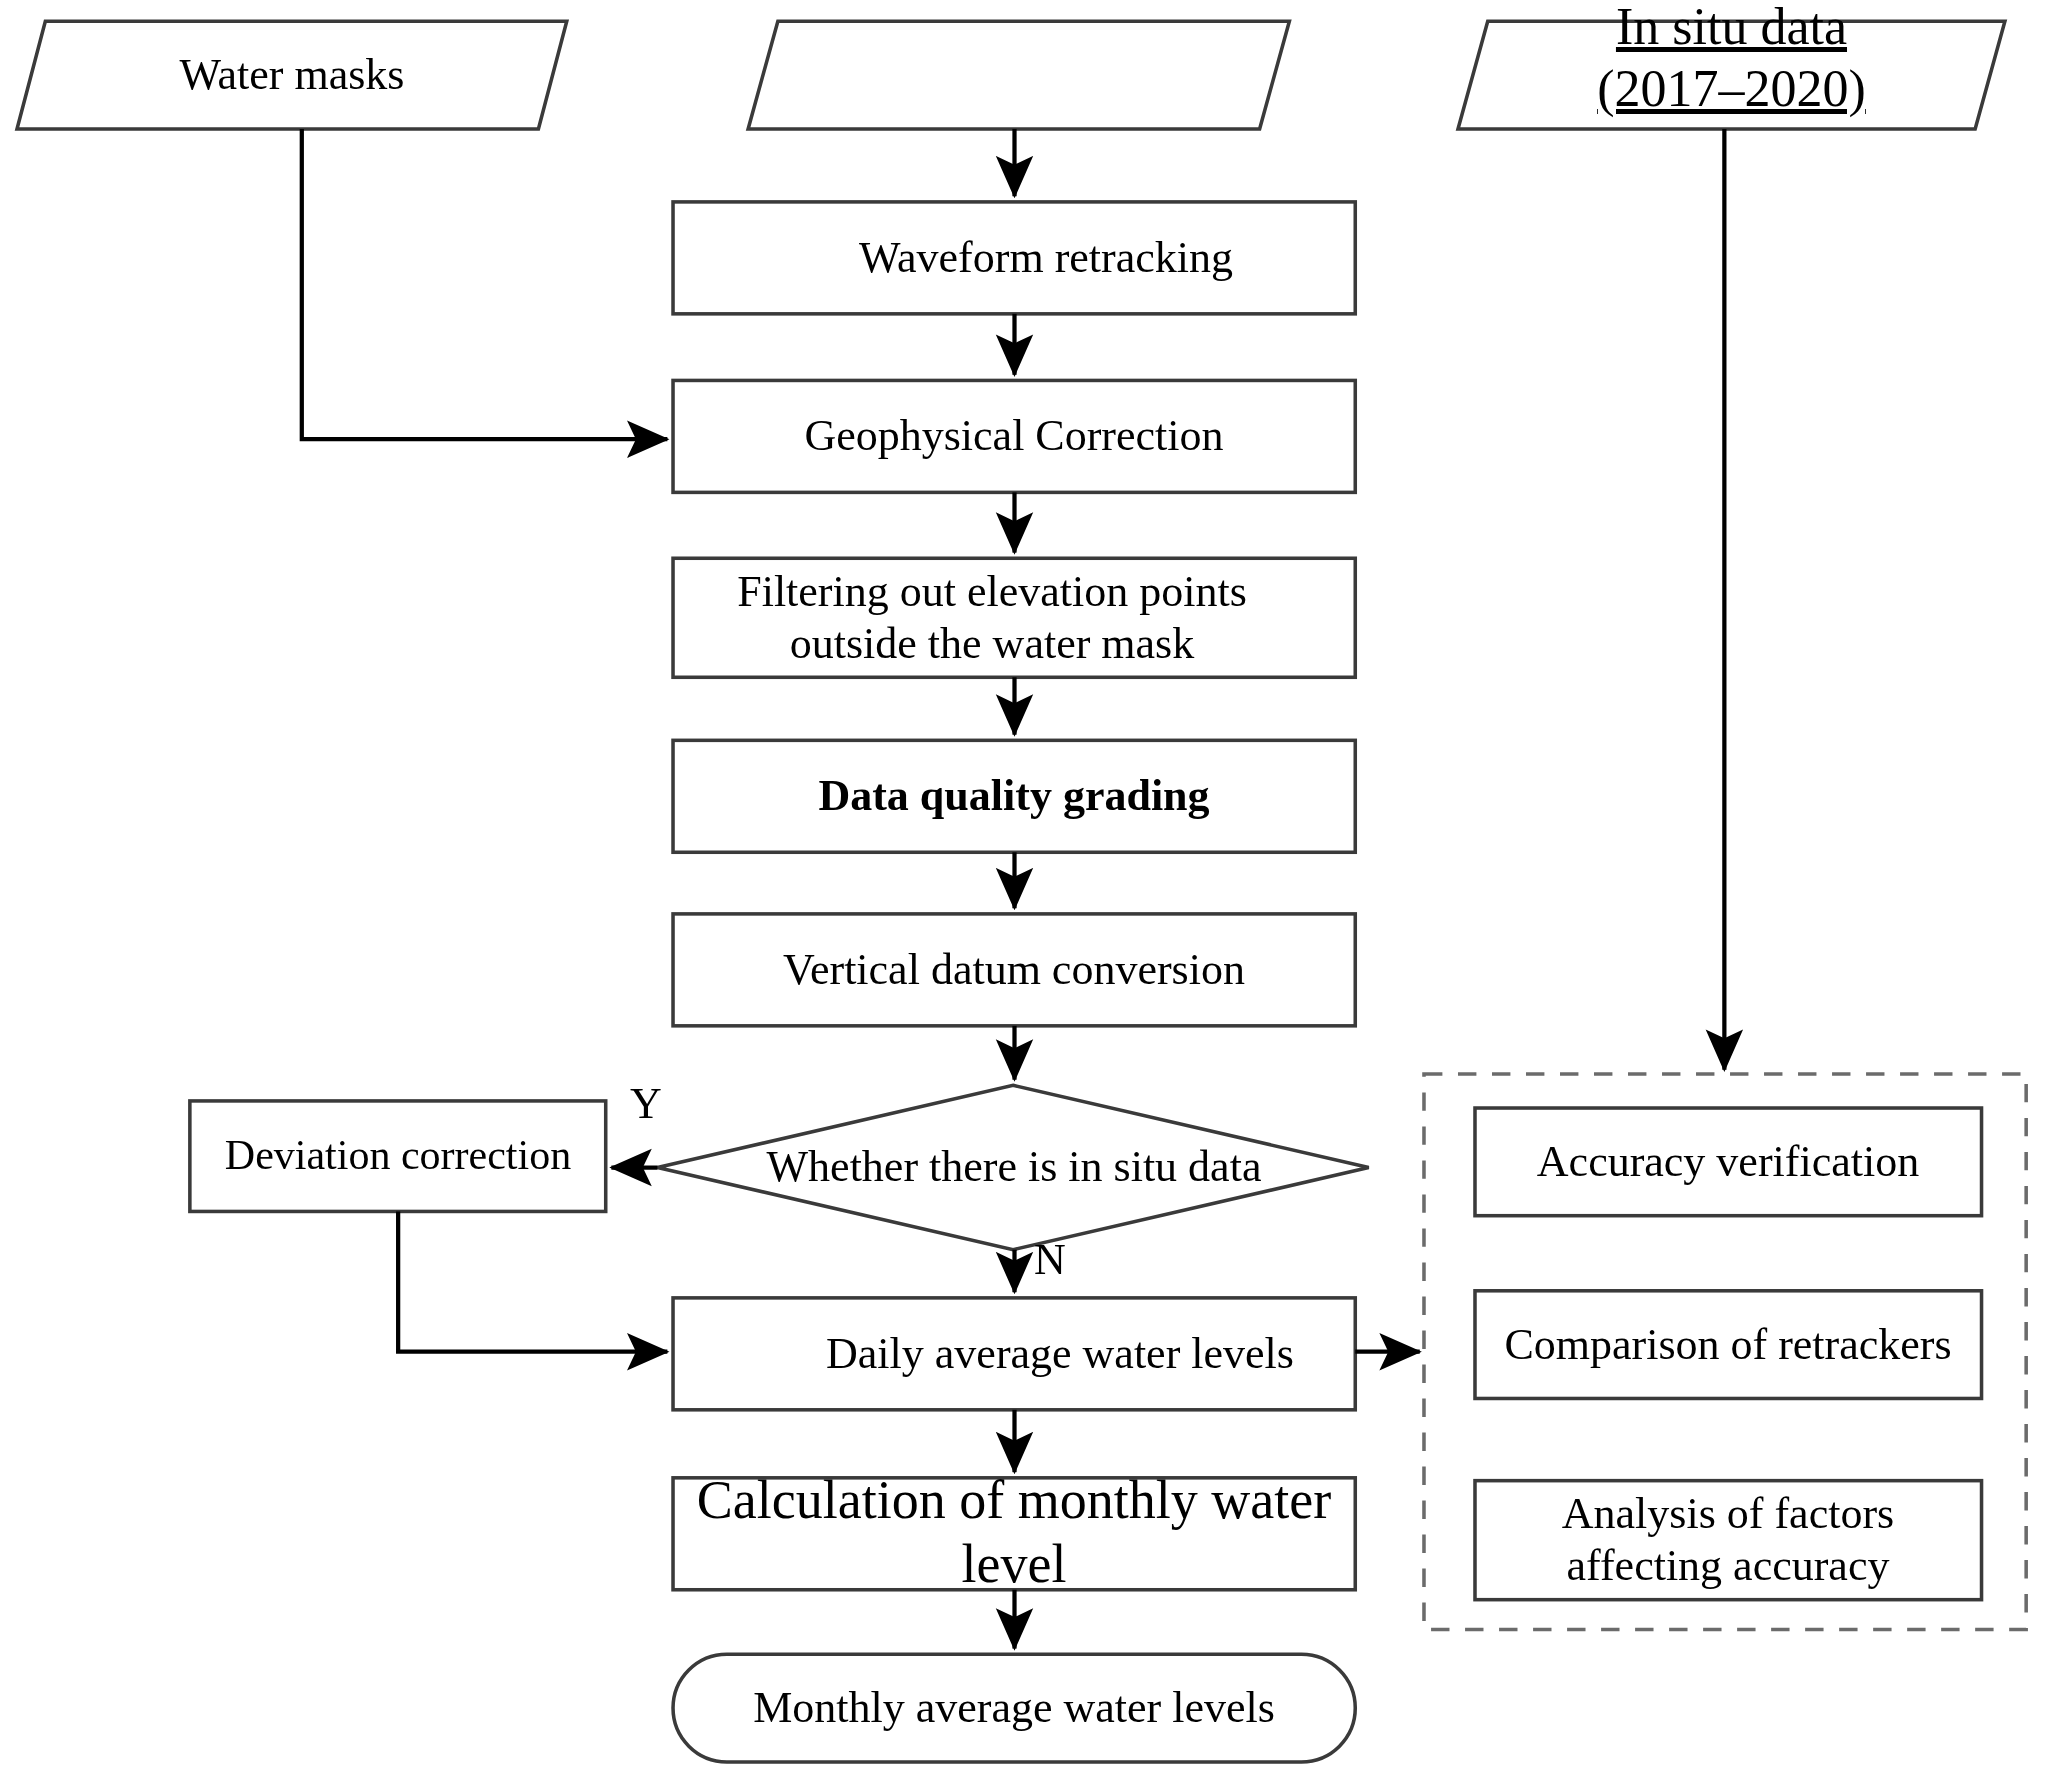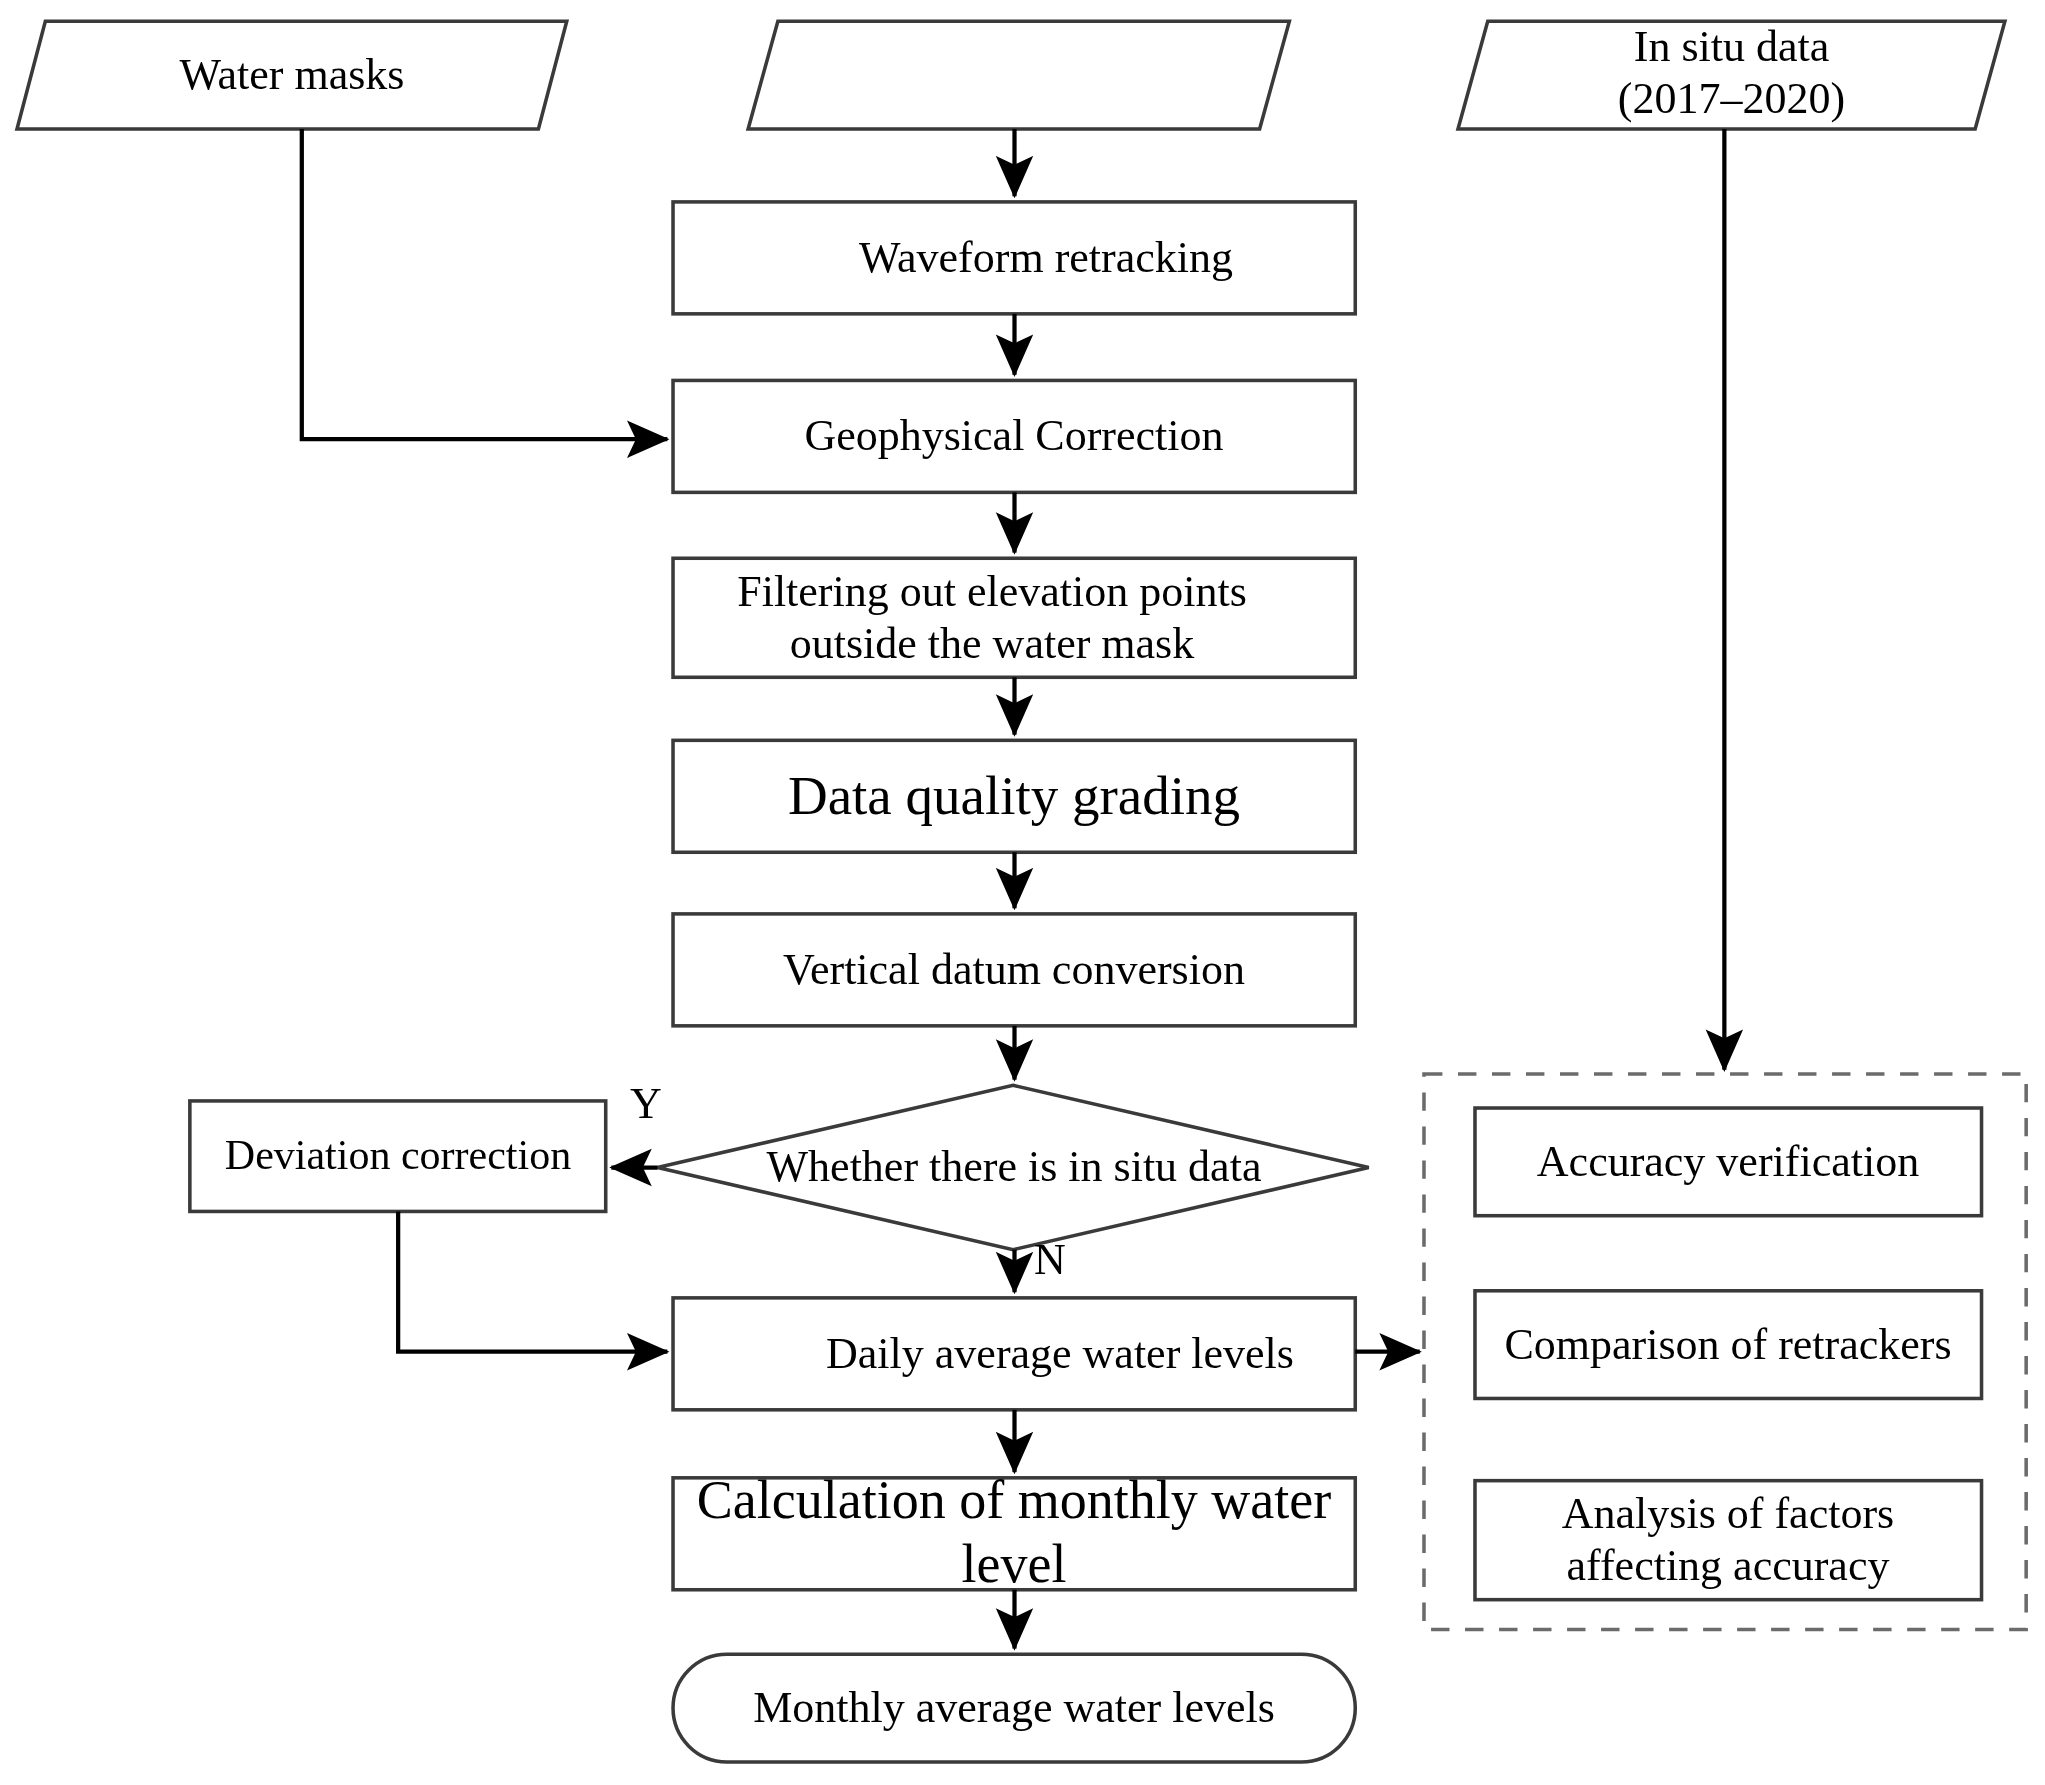--- a/index.html
+++ b/index.html
@@ -112,31 +112,31 @@
     <line x1="1432" y1="2244" x2="1432" y2="2327" stroke="#000000" stroke-width="6" marker-end="url(#arrowhead)"></line>
 
     <line x1="1913" y1="1908" x2="2004" y2="1908" stroke="#000000" stroke-width="6" marker-end="url(#arrowhead)"></line>
 
     <line x1="2434" y1="182" x2="2434" y2="1510" stroke="#000000" stroke-width="6" marker-end="url(#arrowhead)"></line>
   </svg>
 
   <div class="shape-text" style="left:17px; top:21px; width:550px; height:108px; font-size:44px;">Water masks</div>
 
 
-  <div class="shape-text" style="left:1458px; top:15px; width:547px; height:115px; font-size:44px;">In situ data
+  <div class="shape-text" style="left:1458px; top:0; width:547px; height:115px; font-size:52px;text-decoration:underline;">In situ data
 (2017–2020)</div>
 
   <div class="shape-text" style="left:673px; top:202px; width:682px; height:112px; font-size:44px;margin-left:32px;">Waveform retracking</div>
 
   <div class="shape-text" style="left:673px; top:380px; width:682px; height:112px; font-size:44px;">Geophysical Correction</div>
 
   <div class="shape-text" style="left:651px; top:558px; width:682px; height:119px; font-size:44px;text-align:center;">Filtering out elevation points
 outside the water mask</div>
 
-  <div class="shape-text" style="left:673px; top:740px; width:682px; height:112px; font-size:55px;">Data quality grading</div>
+  <div class="shape-text" style="left:673px; top:740px; width:682px; height:112px; font-size:44px;font-weight:bold;">Data quality grading</div>
 
   <div class="shape-text" style="left:673px; top:914px; width:682px; height:112px; font-size:44px;">Vertical datum conversion</div>
 
   <div class="shape-text" style="left:190px; top:1101px; width:416px; height:110px; font-size:42px;">Deviation correction</div>
 
   <div class="shape-text" style="left:701px; top:1113px; width:626px; height:108px; font-size:44px;">Whether there is in situ data</div>
 
   <div class="lbl" style="left:630px; top:1078px; font-size:44px;">Y</div>
 
   <div class="lbl" style="left:1034px; top:1234px; font-size:44px;">N</div>

